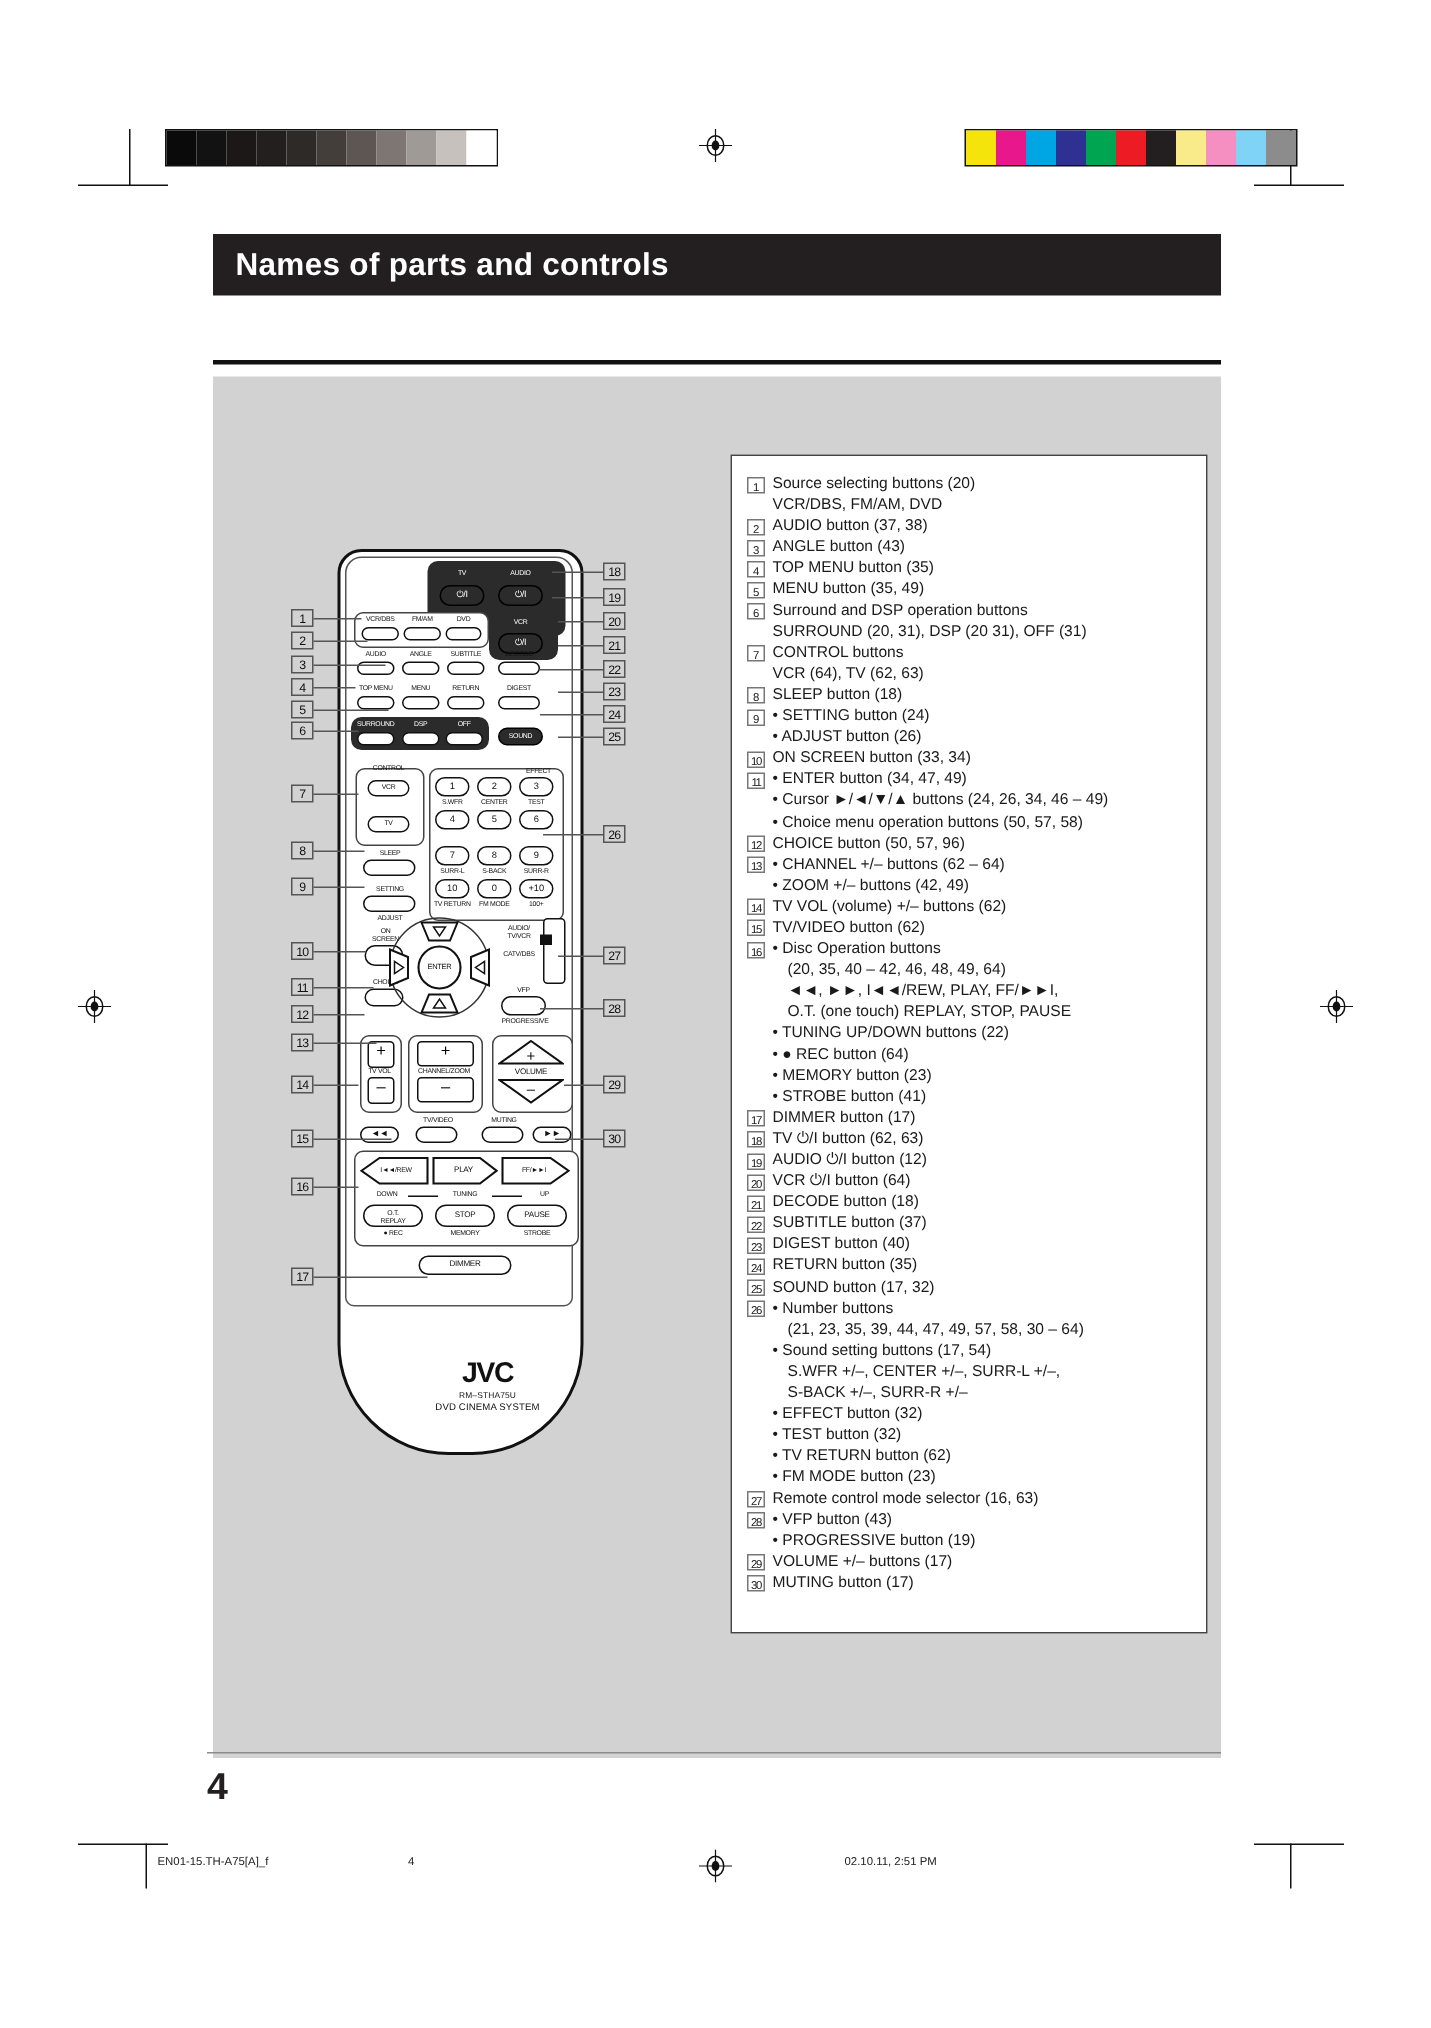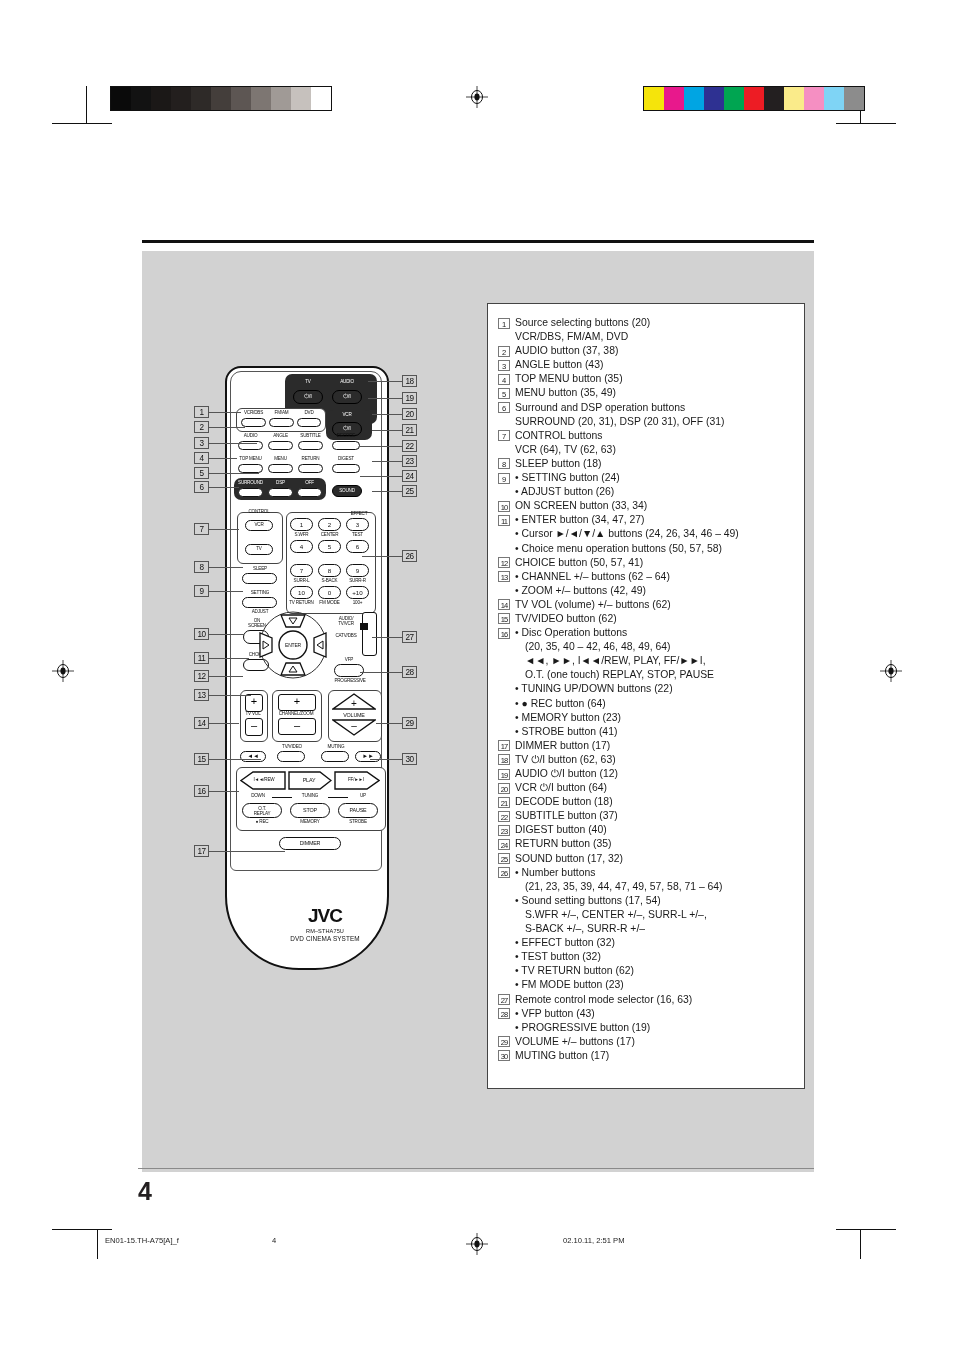--- a/index.html
+++ b/index.html
@@ -145,20 +145,23 @@
   </div>
   <div class="reg" style="left:880px;top:660px;">
     <svg width="22" height="22" viewBox="0 0 22 22">
       <line x1="11" y1="0" x2="11" y2="22" stroke="#111" stroke-width="0.8"></line>
       <line x1="0" y1="11" x2="22" y2="11" stroke="#111" stroke-width="0.8"></line>
       <ellipse cx="11" cy="11" rx="5.5" ry="6.5" fill="none" stroke="#111" stroke-width="1"></ellipse>
       <ellipse cx="11" cy="11" rx="2.6" ry="3.4" fill="#111"></ellipse>
     </svg>
   </div>
 
+  <div class="titlebar">
+    <h1>Names of parts and controls</h1>
+  </div>
   <div class="subrule"></div>
 
   <div class="panel"></div>
 
   <div class="remote-wrap">
 
     <div class="rmbody"></div>
     <div class="rmbody-in"></div>
 
     <div class="darkpad" style="left:135px;top:14px;width:92px;height:50px;"></div>
@@ -474,27 +477,27 @@
         <span class="legnum">9</span>
         <span class="legtxt">• SETTING button (24)</span>
       </div>
       <div class="legsub">• ADJUST button (26)</div>
       <div class="legrow">
         <span class="legnum wide">10</span>
         <span class="legtxt">ON SCREEN button (33, 34)</span>
       </div>
       <div class="legrow">
         <span class="legnum wide">11</span>
-        <span class="legtxt">• ENTER button (34, 47, 27)</span>
+        <span class="legtxt">• ENTER button (34, 47, 49)</span>
       </div>
       <div class="legsub">• Cursor ►/◄/▼/▲ buttons (24, 26, 34, 46 – 49)</div>
       <div class="legsub">• Choice menu operation buttons (50, 57, 58)</div>
       <div class="legrow">
         <span class="legnum wide">12</span>
-        <span class="legtxt">CHOICE button (50, 57, 41)</span>
+        <span class="legtxt">CHOICE button (50, 57, 96)</span>
       </div>
       <div class="legrow">
         <span class="legnum wide">13</span>
         <span class="legtxt">• CHANNEL +/– buttons (62 – 64)</span>
       </div>
       <div class="legsub">• ZOOM +/– buttons (42, 49)</div>
       <div class="legrow">
         <span class="legnum wide">14</span>
         <span class="legtxt">TV VOL (volume) +/– buttons (62)</span>
       </div>
@@ -546,21 +549,21 @@
         <span class="legtxt">RETURN button (35)</span>
       </div>
       <div class="legrow">
         <span class="legnum wide">25</span>
         <span class="legtxt">SOUND button (17, 32)</span>
       </div>
       <div class="legrow">
         <span class="legnum wide">26</span>
         <span class="legtxt">• Number buttons</span>
       </div>
-      <div class="legsub ind2">(21, 23, 35, 39, 44, 47, 49, 57, 58, 71 – 64)</div>
+      <div class="legsub ind2">(21, 23, 35, 39, 44, 47, 49, 57, 58, 30 – 64)</div>
       <div class="legsub">• Sound setting buttons (17, 54)</div>
       <div class="legsub ind2">S.WFR +/–, CENTER +/–, SURR-L +/–,</div>
       <div class="legsub ind2">S-BACK +/–, SURR-R +/–</div>
       <div class="legsub">• EFFECT button (32)</div>
       <div class="legsub">• TEST button (32)</div>
       <div class="legsub">• TV RETURN button (62)</div>
       <div class="legsub">• FM MODE button (23)</div>
       <div class="legrow">
         <span class="legnum wide">27</span>
         <span class="legtxt">Remote control mode selector (16, 63)</span>

